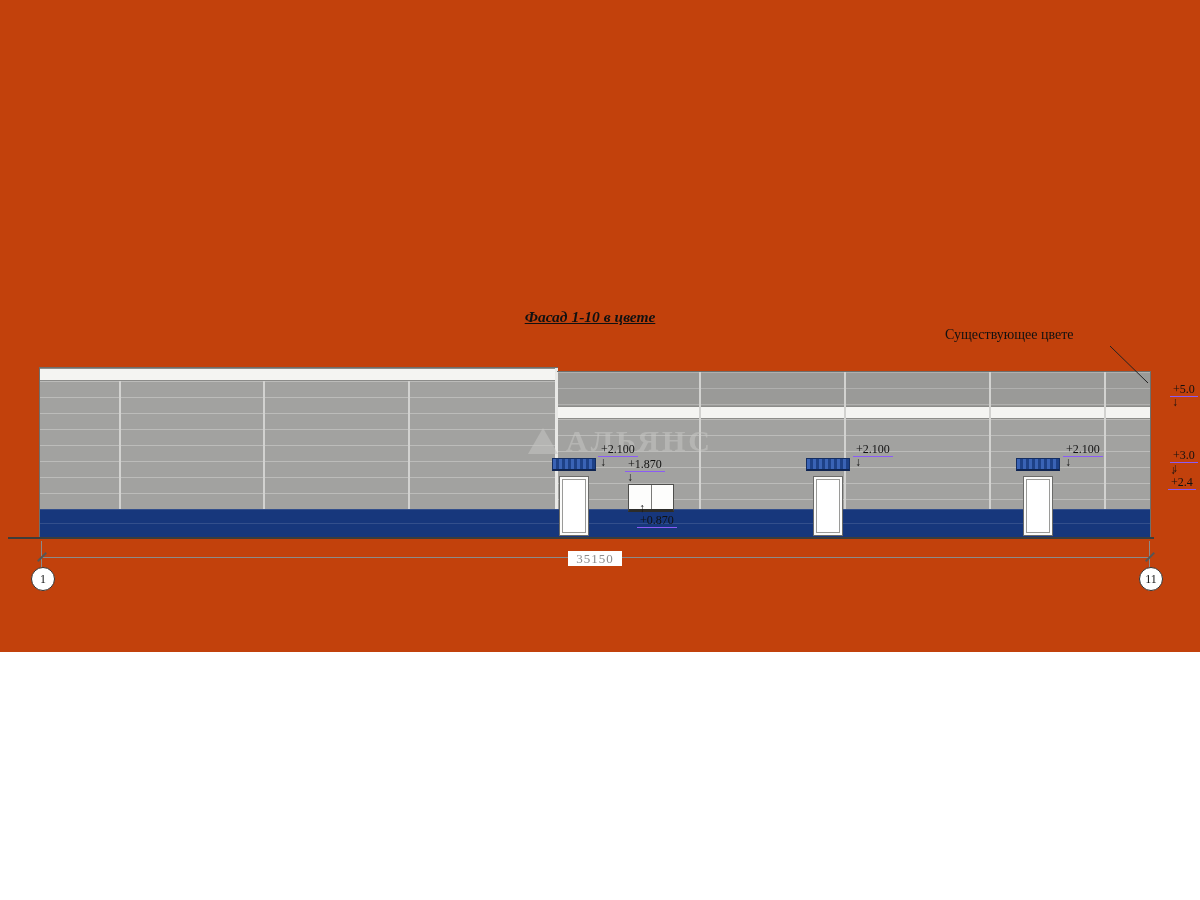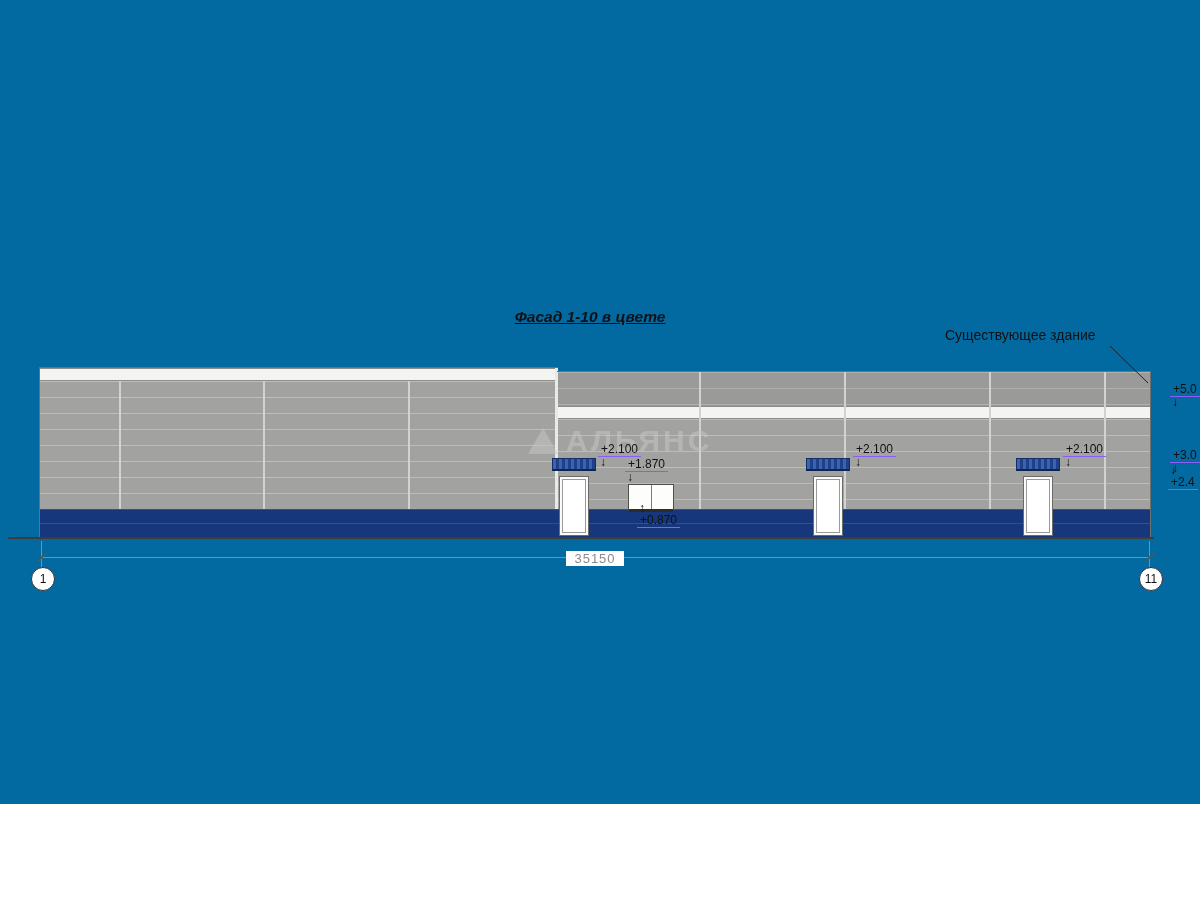--- a/index.html
+++ b/index.html
@@ -1,18 +1,18 @@
 <!DOCTYPE html>
 <html><head>
 <meta charset="utf-8">
 <style>
   html,body { margin:0; padding:0; background:#fff; }
   .canvas {
-    position:relative; width:1200px; height:804px; background:#0369a1;
-    font-family:Liberation Sans, sans-serif; overflow:hidden;
+    position:relative; width:1200px; height:652px; background:#c2410c;
+    font-family:Liberation Serif, serif; overflow:hidden;
   }
   
   .wall-gray {
     position:absolute; background-color:#a2a2a0;
     background-image:repeating-linear-gradient(to bottom, rgba(255,255,255,.28) 0 1px, transparent 1px 16px);
   }
   .existing-gray {
     position:absolute; background-color:#9a9a98;
     background-image:repeating-linear-gradient(to bottom, rgba(255,255,255,.22) 0 1px, transparent 1px 16px);
   }
@@ -58,21 +58,21 @@
   .watermark-tri { width:0; height:0; border-left:15px solid transparent; border-right:15px solid transparent; border-bottom:26px solid #c6c6c3; }
   .watermark-text { font-size:30px; font-weight:bold; letter-spacing:3px; color:#c6c6c3; }
 </style>
 </head>
 <body>
 
 <div class="canvas">
 
   <div class="title">Фасад 1-10 в цвете</div>
 
-  <div class="existing-label">Существующее здание</div>
+  <div class="existing-label">Существующее цвете</div>
   <svg class="leader-svg">
     <line x1="1110" y1="346" x2="1148" y2="383" stroke="#222" stroke-width="1"></line>
   </svg>
 
   <div class="edge-line" style="left:39px; top:367px; width:519px; height:1px;"></div>
   <div class="coping" style="left:40px; top:368px; width:517px; height:13px;"></div>
   <div class="wall-gray" style="left:40px; top:381px; width:517px; height:128px;"></div>
 
   <div class="edge-line" style="left:557px; top:371px; width:594px; height:1px;"></div>
   <div class="existing-gray" style="left:557px; top:372px; width:593px; height:34px;"></div>

